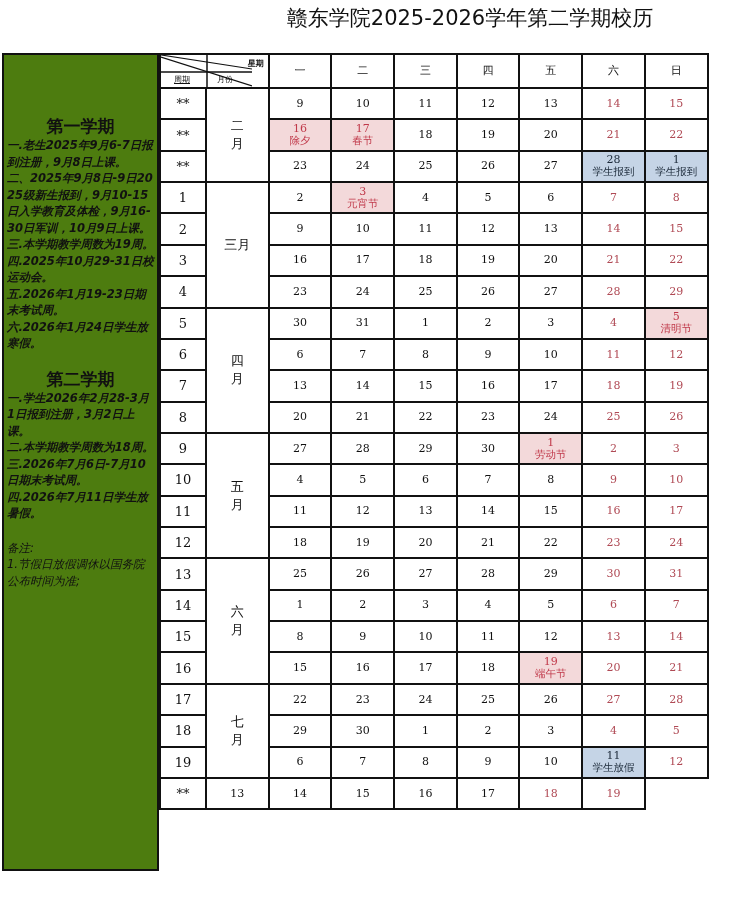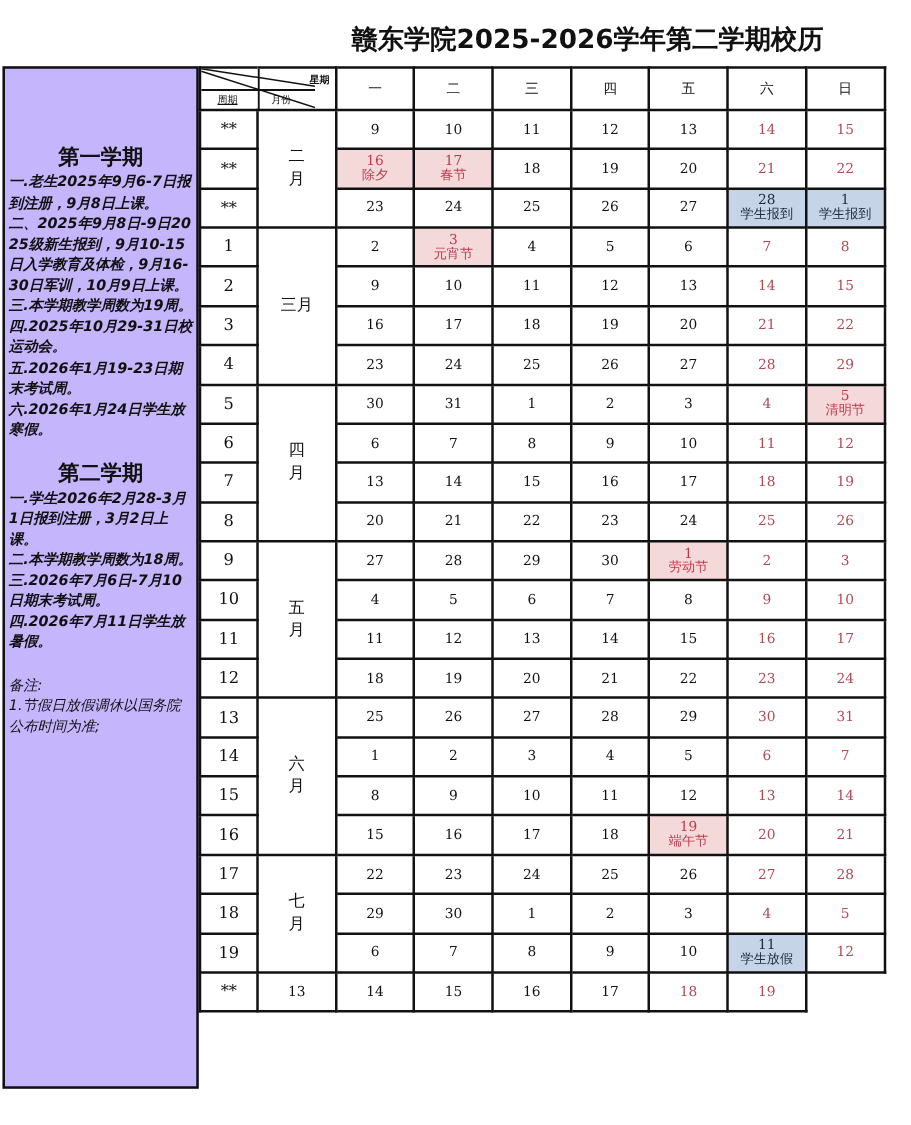--- a/index.html
+++ b/index.html
@@ -1,23 +1,23 @@
 <!DOCTYPE html>
 <html><head>
 <meta charset="utf-8">
 <style>
   html, body { margin:0; padding:0; background:#ffffff; }
   body { width:729px; height:900px; position:relative; overflow:hidden;
          font-family:"DejaVu Serif","Liberation Serif",serif; color:#111; }
-  .title { position:absolute; left:250px; top:17px; width:440px; text-align:center;
-           font-family:"DejaVu Sans","Liberation Sans",sans-serif; font-weight:bold;
+  .title { position:absolute; left:250px; top:4px; width:440px; text-align:center;
+           font-family:"DejaVu Sans","Liberation Sans",sans-serif; font-weight:normal;
            font-size:21px; letter-spacing:0px; color:#111; }
   .notes { position:absolute; left:2px; top:53px; width:157px; height:818px;
            box-sizing:border-box; border:2px solid #111; border-right:2px solid #111;
-           background:#c4b5fd; padding:60px 3px 0 3px;
+           background:#4d7c0f; padding:60px 3px 0 3px;
            font-family:"DejaVu Sans","Liberation Sans",sans-serif; font-size:11.5px;
            line-height:16.5px; font-weight:bold; color:#111; }
   .notes .sem-title { text-align:center; font-size:17px; line-height:22px; margin:0 0 0 0; }
   .notes .sem2 { margin-top:16px; }
   .notes .p { margin:0; white-space:normal; word-break:break-all;font-style:italic; }
   .notes .remark { margin-top:18px; font-weight:normal; }
   table.cal { position:absolute; left:159px; top:53px; border-collapse:collapse;
               table-layout:fixed; }
   table.cal td, table.cal th { border:2px solid #111; text-align:center; vertical-align:middle;
               padding:0; box-sizing:border-box; }

